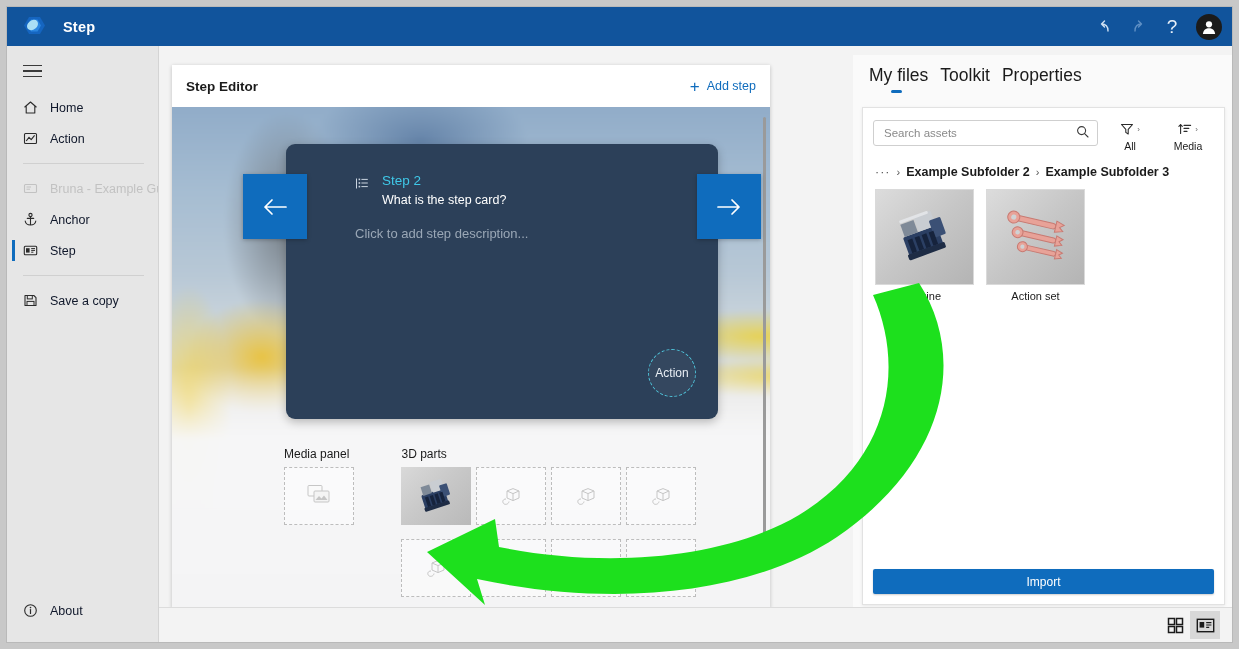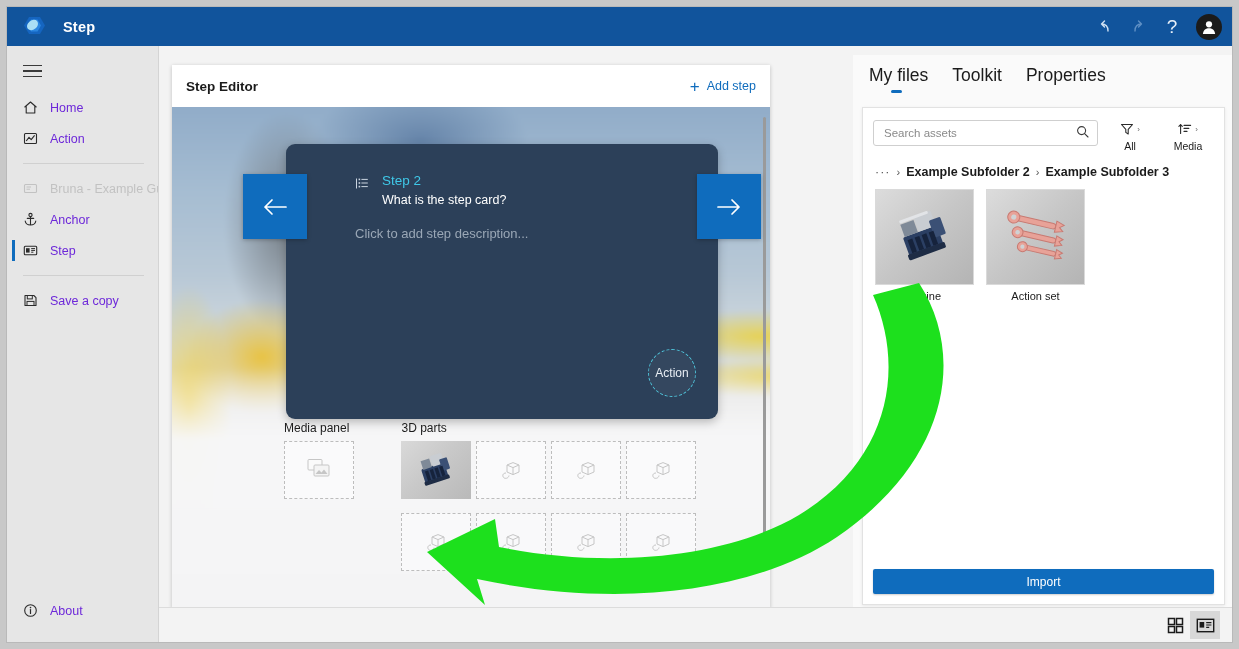--- a/index.html
+++ b/index.html
@@ -51,21 +51,21 @@
     border-right:1px solid #d4d4d4;
     box-sizing:border-box;
   }
   .hamburger{
     margin:14px 0 10px 16px;width:26px;height:22px;
     display:flex;flex-direction:column;justify-content:center;gap:4px;
   }
   .hamburger i{display:block;height:1.5px;background:#3a3a3a;width:19px;}
   .nav-item{
     display:flex;align-items:center;height:31px;padding-left:16px;
-    position:relative;color:#6d28d9;font-size:12.5px;
+    position:relative;color:#0f172a;font-size:12.5px;
   }
   .nav-item .ico{width:22px;display:flex;align-items:center;justify-content:flex-start;flex:none;}
   .nav-item .lbl{margin-left:5px;white-space:nowrap;overflow:hidden;}
   .nav-item.selected:before{
     content:"";position:absolute;left:5px;top:5px;bottom:5px;width:2.5px;background:#0f6cbd;
   }
   .nav-item.disabled{color:#c2c2c2;}
   .nav-sep{height:1px;background:#d0d0d0;margin:9px 14px 9px 16px;}
   .nav-about{position:absolute;left:0;bottom:16px;width:100%;}
 
@@ -132,42 +132,42 @@
     position:absolute;left:69px;top:82px;color:#9aa7b6;font-size:13px;
   }
   .action-circle{
     position:absolute;right:22px;bottom:22px;width:46px;height:46px;border-radius:50%;
     border:1.6px dashed #4fc3d9;color:#e9eef4;font-size:12px;
     display:flex;align-items:center;justify-content:center;
     background:rgba(255,255,255,.04);
   }
 
   
-  .panels{position:absolute;left:112px;top:314px;}
+  .panels{position:absolute;left:112px;top:340px;}
   .panel-col{display:inline-block;vertical-align:top;}
   .panel-title{font-size:12px;color:#1b1b1b;margin-bottom:6px;}
   .slot{
     width:70px;height:58px;border:1px dashed #bdbdbd;background:rgba(255,255,255,.45);
     display:flex;align-items:center;justify-content:center;box-sizing:border-box;
   }
   .parts-grid{display:grid;grid-template-columns:repeat(4,75px);grid-auto-rows:72px;}
   .parts-grid .slot{width:70px;height:58px;}
   .slot.filled{
     border:none;
     background:linear-gradient(135deg,#d9d9d9 0%,#c9c9c9 45%,#b9b9b9 100%);
     position:relative;overflow:hidden;
   }
   .media-col{margin-right:43px;}
 
   
   .rightpanel{
     position:absolute;left:846px;top:48px;width:381px;bottom:0;
     background:#fafafa;box-sizing:border-box;
   }
-  .tabs{display:flex;gap:24px;padding:10px 16px 0 16px;}
+  .tabs{display:flex;gap:12px;padding:10px 16px 0 16px;}
   .tab{
     font-size:17.5px;color:#1b1b1b;padding-bottom:7px;position:relative;
   }
   .tab.active:after{
     content:"";position:absolute;left:22px;right:26px;bottom:0;height:3px;
     background:#0f6cbd;border-radius:2px;
   }
   .files-card{
     position:absolute;left:9px;top:52px;right:9px;bottom:37px;
     background:#ffffff;border:1px solid #e2e2e2;box-sizing:border-box;

